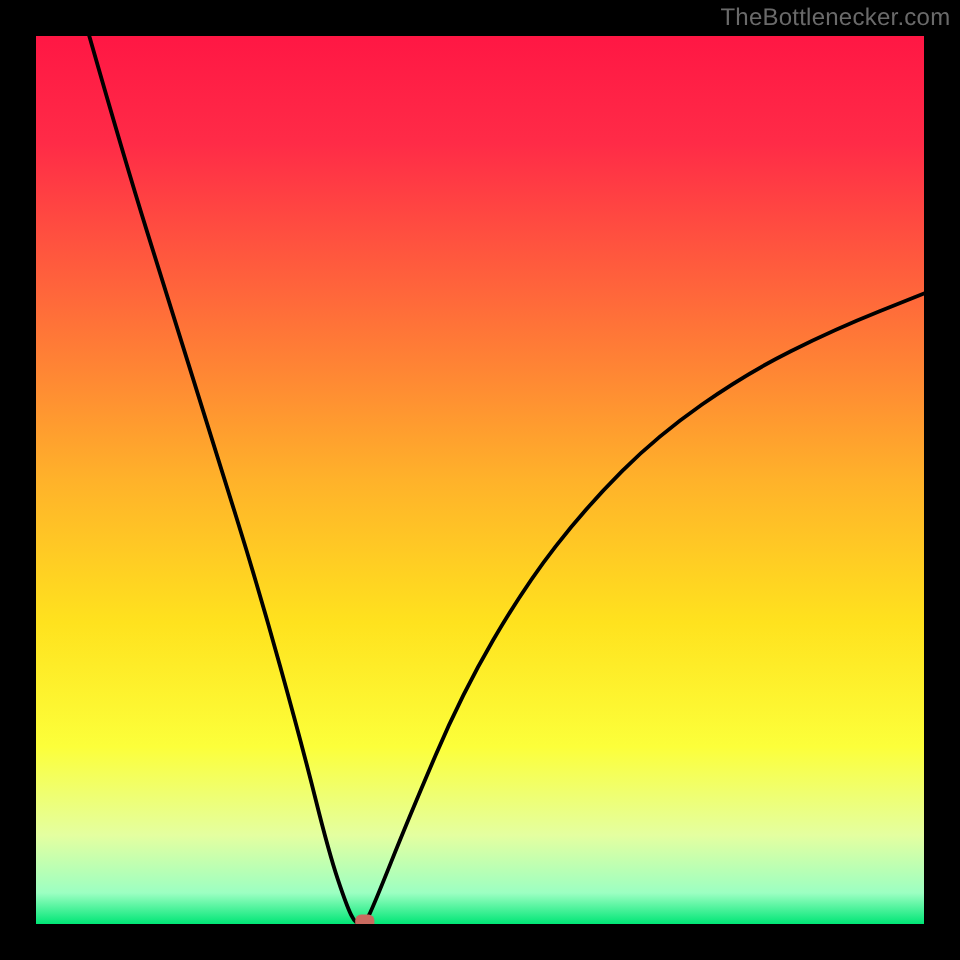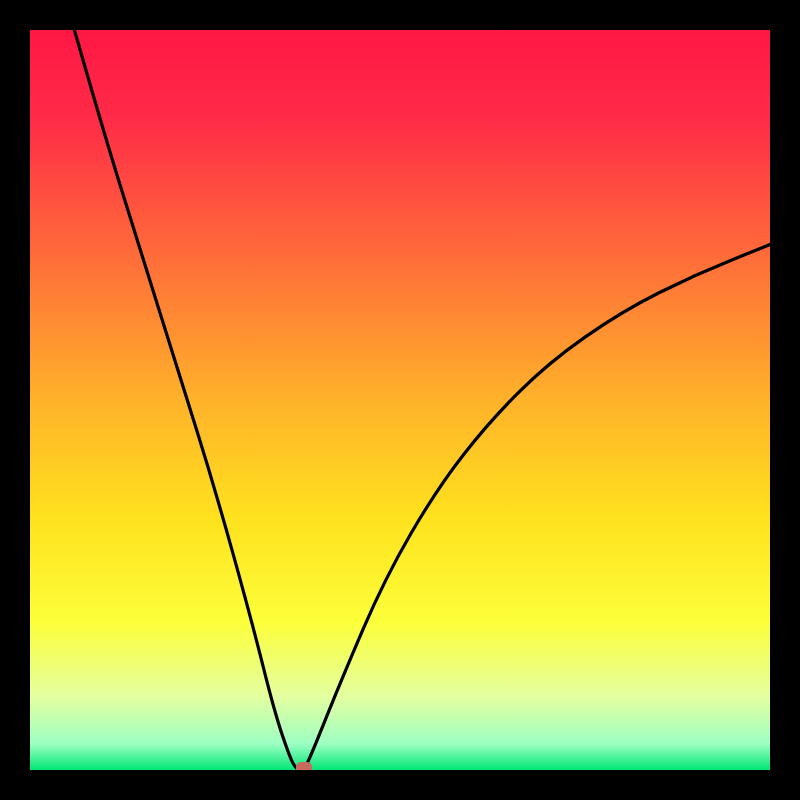--- a/index.html
+++ b/index.html
@@ -55,20 +55,21 @@
     width: 16px;
     height: 12px;
     border-radius: 5px;
   }
 </style>
 </head>
 <body>
 
 <div class="frame">
 
+  <div class="watermark">TheBottlenecker.com</div>
 
   <div class="plot-area">
 
     <svg class="gradient" viewBox="0 0 740 740" preserveAspectRatio="none">
       <defs>
         <linearGradient id="bg" x1="0" y1="0" x2="0" y2="1">
             <stop offset="0%" stop-color="#ff1744"></stop>
             <stop offset="12%" stop-color="#ff2b47"></stop>
             <stop offset="30%" stop-color="#ff6a3a"></stop>
             <stop offset="50%" stop-color="#ffb22a"></stop>

